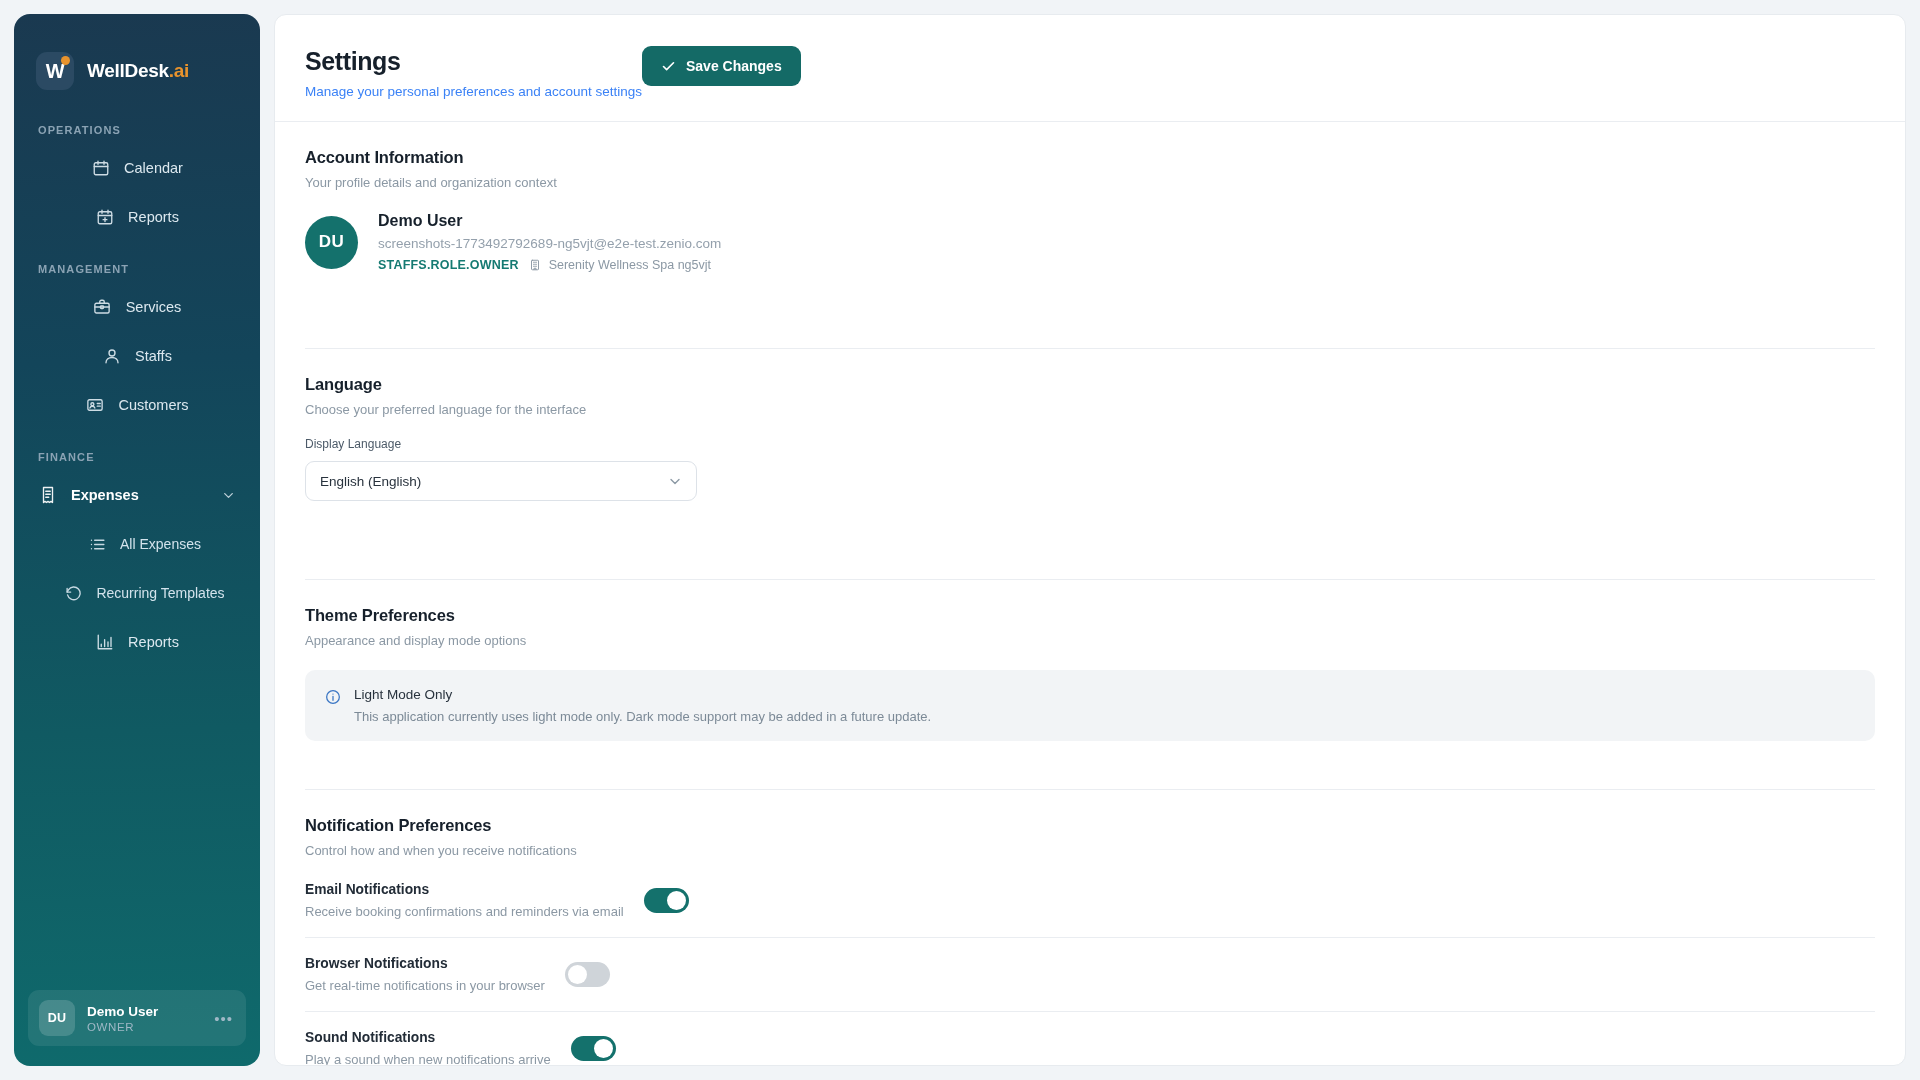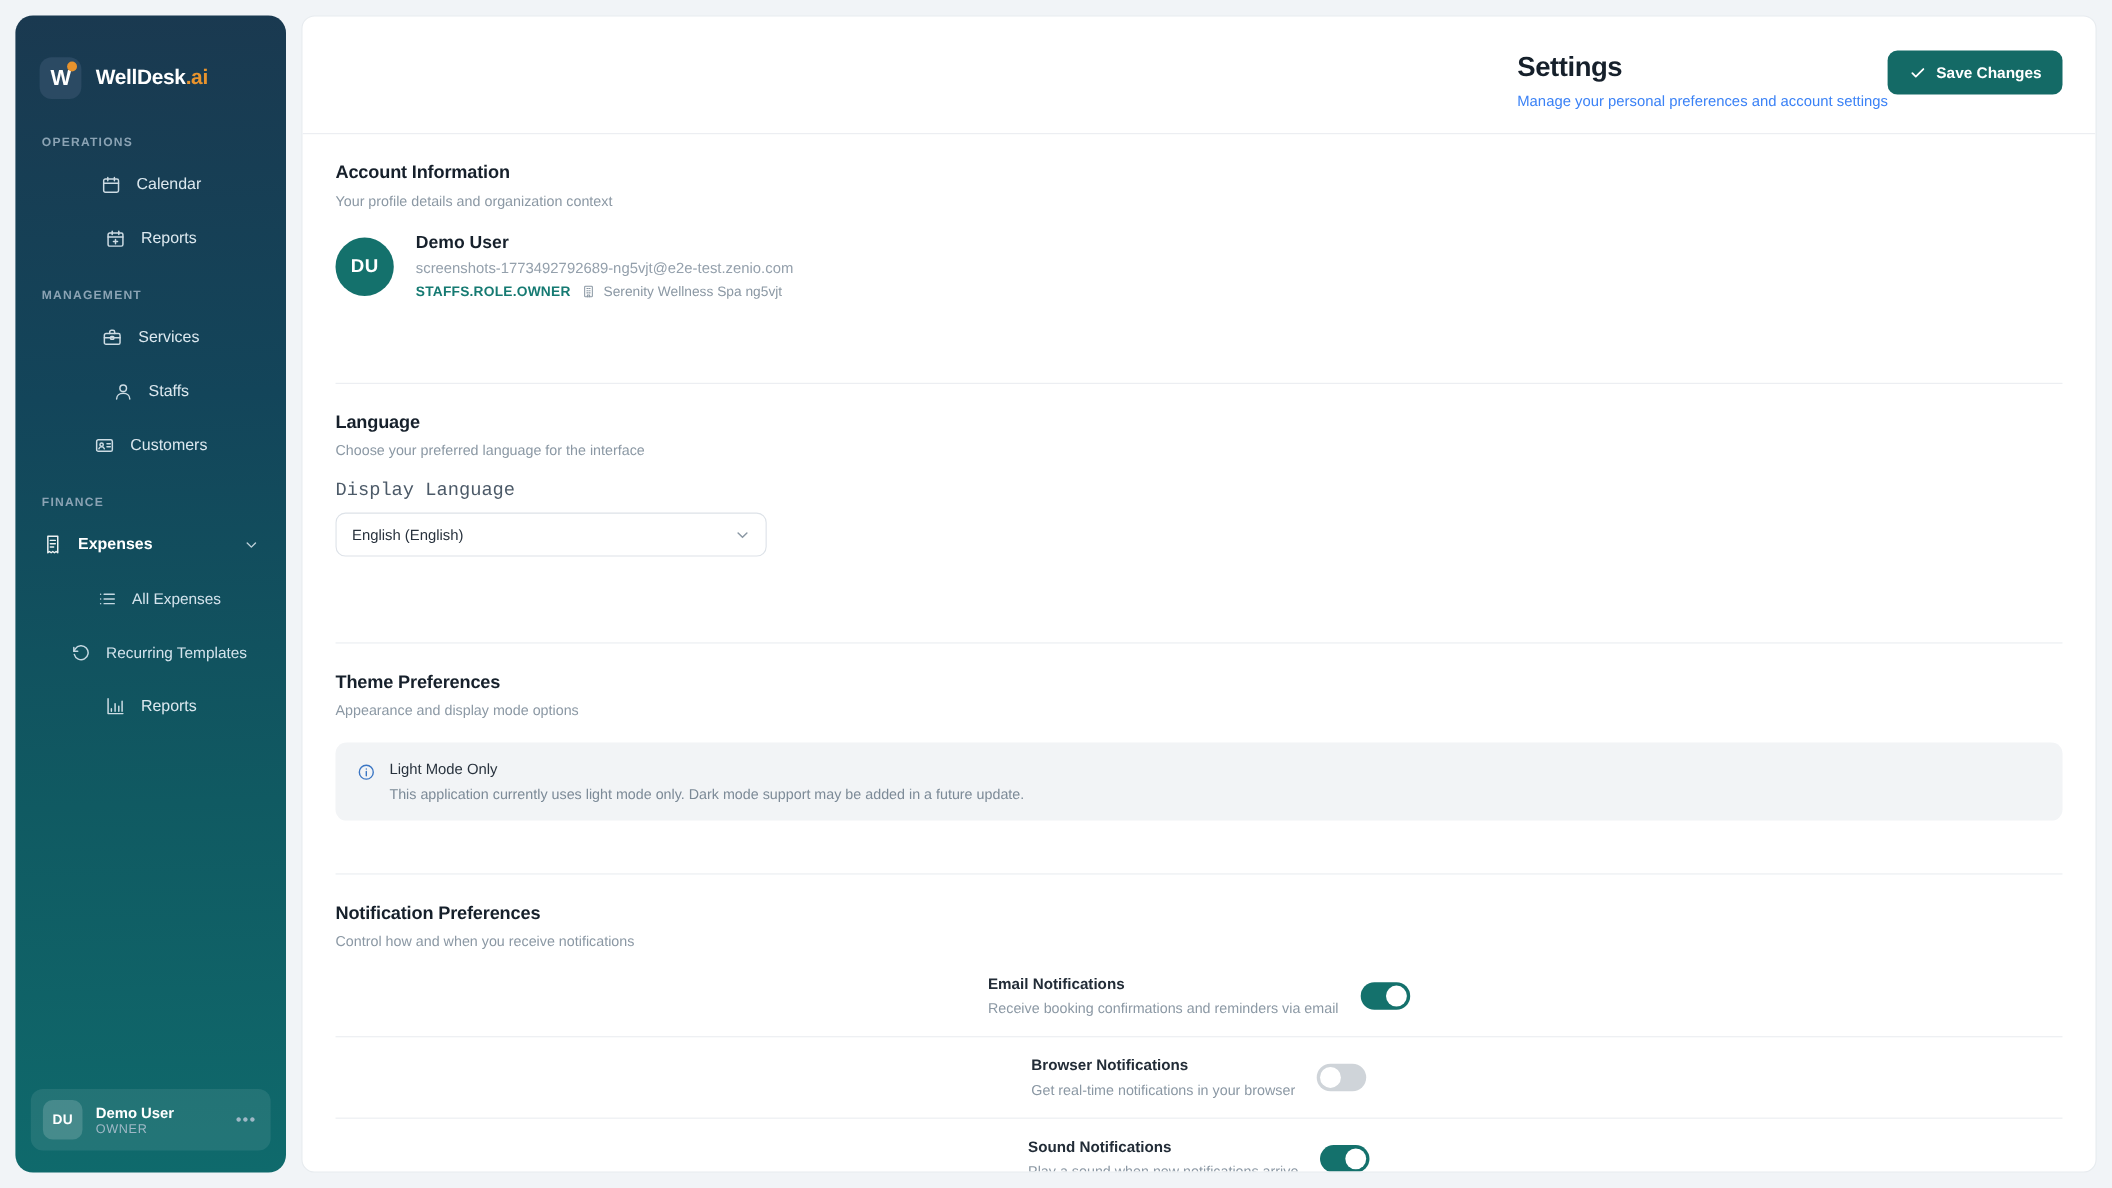--- a/index.html
+++ b/index.html
@@ -173,21 +173,21 @@
     border-radius: 12px;
     border: 1px solid #e7ebef;
     display: flex;
     flex-direction: column;
     overflow: hidden;
   }
 
   .page-header {
     display: flex;
     align-items: flex-start;
-    justify-content: flex-end;
+    justify-content: flex-start;
     padding: 31px 30px 22px 30px;
     border-bottom: 1px solid #eaedf1;
   }
   .page-title {
     font-size: 25px;
     font-weight: bold;
     color: #16202b;
     letter-spacing: -0.4px;
     line-height: 1.2;
   }
@@ -256,21 +256,21 @@
   .account-info { display: flex; flex-direction: column; gap: 6px; }
   .account-name { font-size: 16px; font-weight: bold; color: #16202b; }
   .account-email { font-size: 13.5px; color: #94a0ac; }
   .account-tags { display: flex; align-items: center; gap: 10px; margin-top: 1px; }
   .tag-role { font-size: 12.5px; font-weight: bold; color: #157a72; letter-spacing: .2px; }
   .tag-org { display: flex; align-items: center; gap: 7px; font-size: 12.5px; color: #8b98a4; }
   .tag-org .bld { width: 13px; height: 13px; display:flex; align-items:center; justify-content:center; }
 
   
   .field { padding: 20px 0 30px 0; }
-  .field-label { font-size: 17px; color: #4c5a68; margin-bottom: 10px; font-family: Liberation Mono, monospace; }
+  .field-label { font-size: 12px; color: #4c5a68; margin-bottom: 10px; }
   .select {
     position: relative;
     width: 392px;
     height: 40px;
     border: 1px solid #dde2e8;
     border-radius: 9px;
     background: #ffffff;
     display: flex;
     align-items: center;
     padding: 0 14px;
@@ -305,21 +305,21 @@
   }
   .callout-body { display: flex; flex-direction: column; gap: 7px; }
   .callout-title { font-size: 13.5px; color: #28323d; }
   .callout-text { font-size: 13px; color: #7c8a97; }
 
   
   .notif-list { padding-top: 6px; }
   .notif-row {
     display: flex;
     align-items: center;
-    justify-content: center;
+    justify-content: flex-start;
     padding: 18px 0;
     gap: 20px;
   }
   .notif-row + .notif-row { border-top: 1px solid #eaedf1; }
   .notif-text { display: flex; flex-direction: column; gap: 7px; }
   .notif-title { font-size: 13.8px; font-weight: bold; color: #222c37; }
   .notif-desc { font-size: 13px; color: #8b98a4; }
 
   .toggle {
     position: relative;

